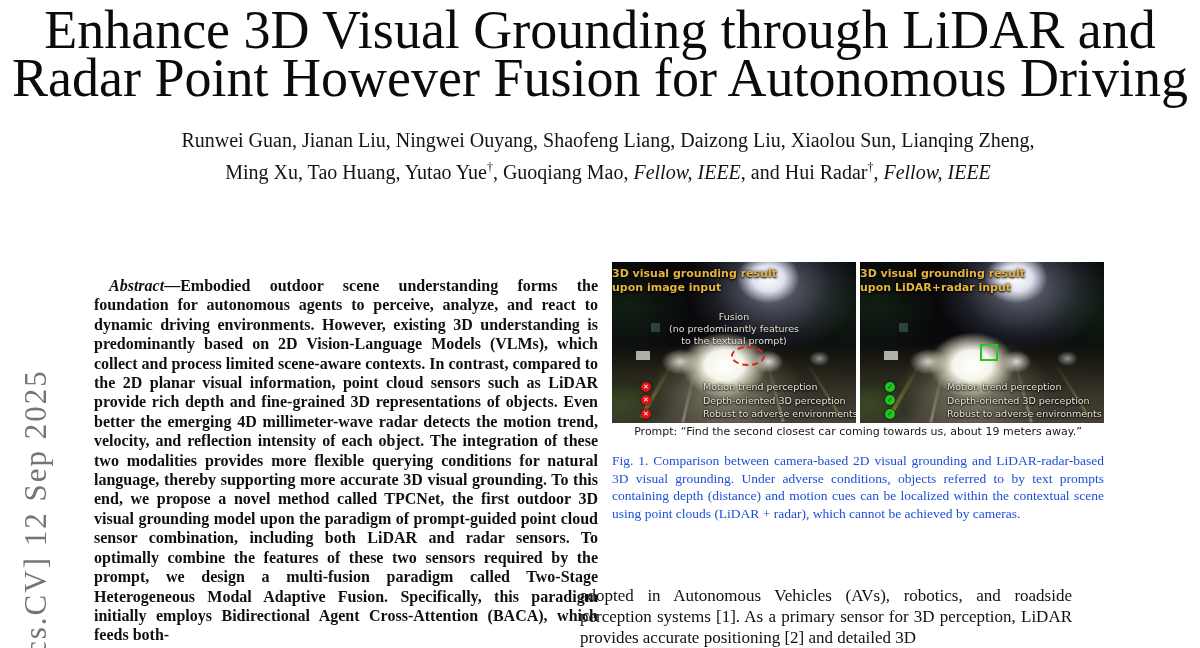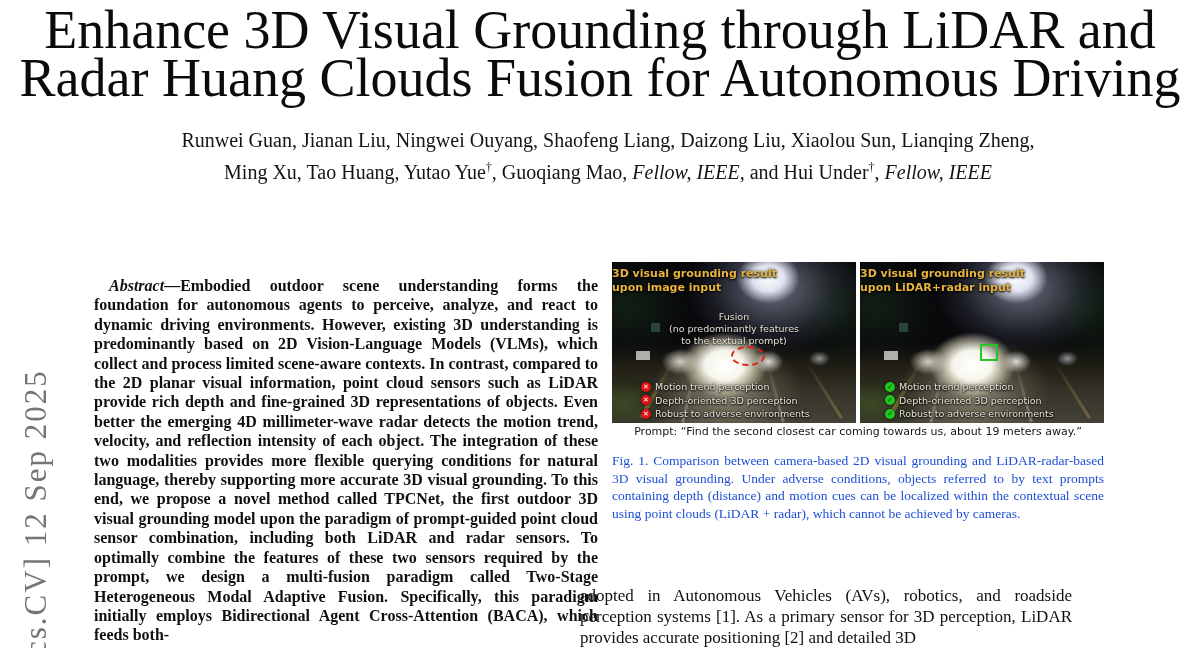--- a/index.html
+++ b/index.html
@@ -57,45 +57,45 @@
   .gt-box{position:absolute;left:120px;top:82px;width:14px;height:13px;border:2px solid #25c525;}
 
   .checklist{position:absolute;top:119px;left:29px;}
   .panel.right .checklist{left:25px;}
   .check-row{display:flex;align-items:center;margin-bottom:2.5px;height:11px;}
   .badge{width:10px;height:10px;border-radius:50%;font-size:7px;line-height:10px;text-align:center;
     font-family:"DejaVu Sans",sans-serif;margin-right:4px;flex:0 0 auto;}
   .badge.fail{background:#e01414;color:#fff;box-shadow:0 0 2px #000;}
   .badge.pass{background:#1ec81e;color:#073f07;box-shadow:0 0 2px #000;}
   .check-label{color:#e8e4d8;font-family:"DejaVu Sans",sans-serif;font-size:9.5px;white-space:nowrap;
-    text-shadow:0 1px 2px #000,0 0 2px #000;}
+    text-shadow:0 1px 2px #000,0 0 2px #000;margin-left:48px;}
 
   .fig-prompt{position:absolute;left:0;top:163px;width:492px;text-align:center;color:#151515;
     font-family:"DejaVu Sans",sans-serif;font-size:11px;}
 
   .caption{position:absolute;left:612px;top:452px;width:492px;font-size:13.5px;line-height:17.6px;
     text-align:justify;color:#1d4ed8;}
   .bodytext{position:absolute;left:580px;top:585px;width:492px;height:63px;overflow:hidden;
     font-size:17px;line-height:21px;text-align:justify;color:#101010;}
 </style>
 </head>
 <body>
 
 <div class="page">
 
   <div class="watermark">cs.CV] 12 Sep 2025</div>
 
   <div class="title">
     <div>Enhance 3D Visual Grounding through LiDAR and</div>
-    <div>Radar Huang Clouds Fusion for Autonomous Driving</div>
+    <div>Radar Point However Fusion for Autonomous Driving</div>
   </div>
 
   <div class="authors">
     <div>Runwei Guan, Jianan Liu, Ningwei Ouyang, Shaofeng Liang, Daizong Liu, Xiaolou Sun, Lianqing Zheng,</div>
-    <div><span>Ming Xu, Tao Huang, Yutao Yue</span><sup>†</sup><span>, Guoqiang Mao, </span><span class="it">Fellow, IEEE</span><span>, and Hui Under</span><sup>†</sup><span>, </span><span class="it">Fellow, IEEE</span></div>
+    <div><span>Ming Xu, Tao Huang, Yutao Yue</span><sup>†</sup><span>, Guoqiang Mao, </span><span class="it">Fellow, IEEE</span><span>, and Hui Radar</span><sup>†</sup><span>, </span><span class="it">Fellow, IEEE</span></div>
   </div>
 
   <div class="abstract"><span class="lead">Abstract</span><span>—Embodied outdoor scene understanding forms the foundation for autonomous agents to perceive, analyze, and react to dynamic driving environments. However, existing 3D understanding is predominantly based on 2D Vision-Language Models (VLMs), which collect and process limited scene-aware contexts. In contrast, compared to the 2D planar visual information, point cloud sensors such as LiDAR provide rich depth and fine-grained 3D representations of objects. Even better the emerging 4D millimeter-wave radar detects the motion trend, velocity, and reflection intensity of each object. The integration of these two modalities provides more flexible querying conditions for natural language, thereby supporting more accurate 3D visual grounding. To this end, we propose a novel method called TPCNet, the first outdoor 3D visual grounding model upon the paradigm of prompt-guided point cloud sensor combination, including both LiDAR and radar sensors. To optimally combine the features of these two sensors required by the prompt, we design a multi-fusion paradigm called Two-Stage Heterogeneous Modal Adaptive Fusion. Specifically, this paradigm initially employs Bidirectional Agent Cross-Attention (BACA), which feeds both-</span></div>
 
   <div class="figure-wrap">
 
     <div class="panel left">
       <div class="lane l1"></div>
       <div class="lane l2"></div>
       <div class="lane l3"></div>

